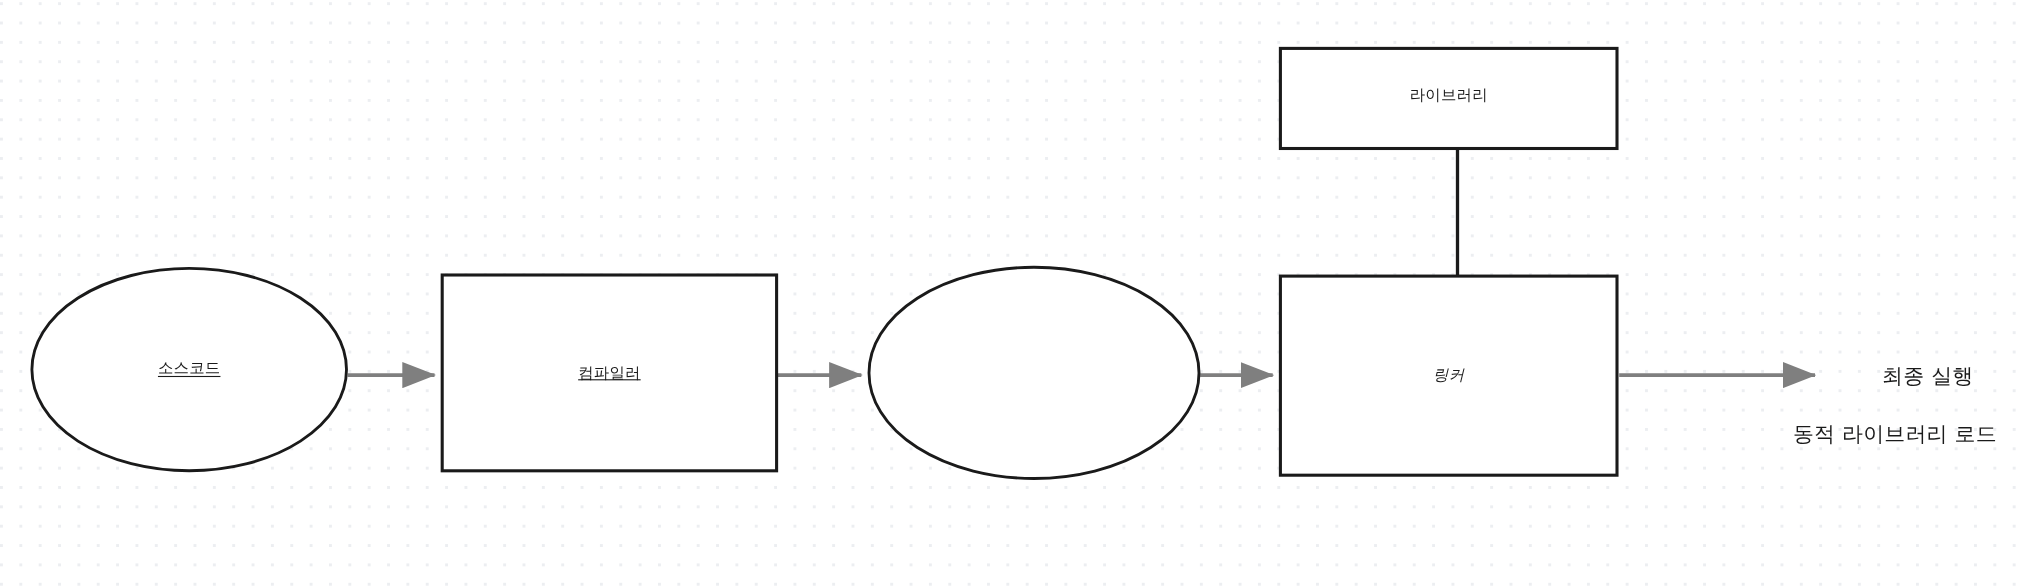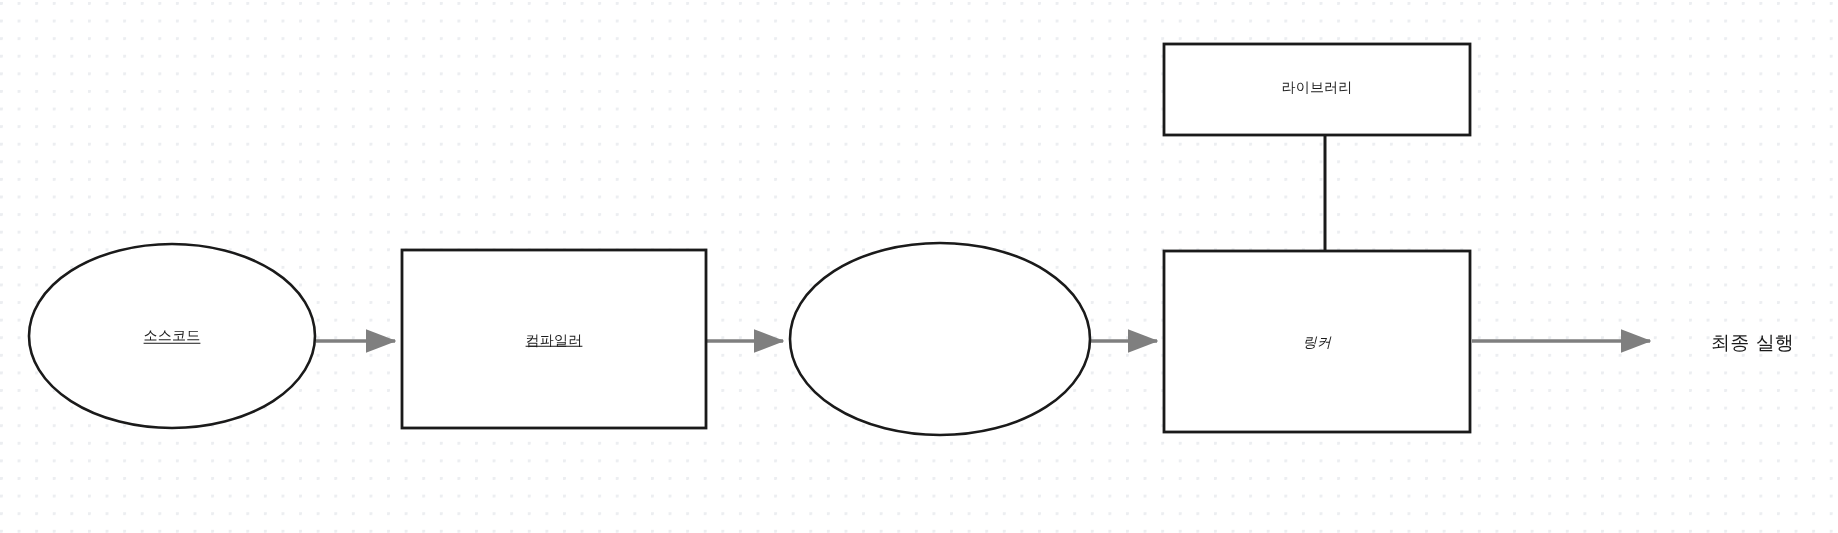--- a/index.html
+++ b/index.html
@@ -97,14 +97,15 @@
 
   <div class="node-label lbl-center" style="left:554px; top:340px;text-decoration:underline;">컴파일러</div>
 
 
   <div class="node-label lbl-center" style="left:1317px; top:342px;font-style:italic;">링커</div>
 
   <div class="node-label lbl-center" style="left:1317px; top:87px;">라이브러리</div>
 
   <div class="edge-label" style="left:1667px; top:330px;margin-left:44px;">최종 실행</div>
 
+  <div class="edge-label" style="left:1630px; top:383px;">동적 라이브러리 로드</div>
 
 </div>
 
 </body></html>

